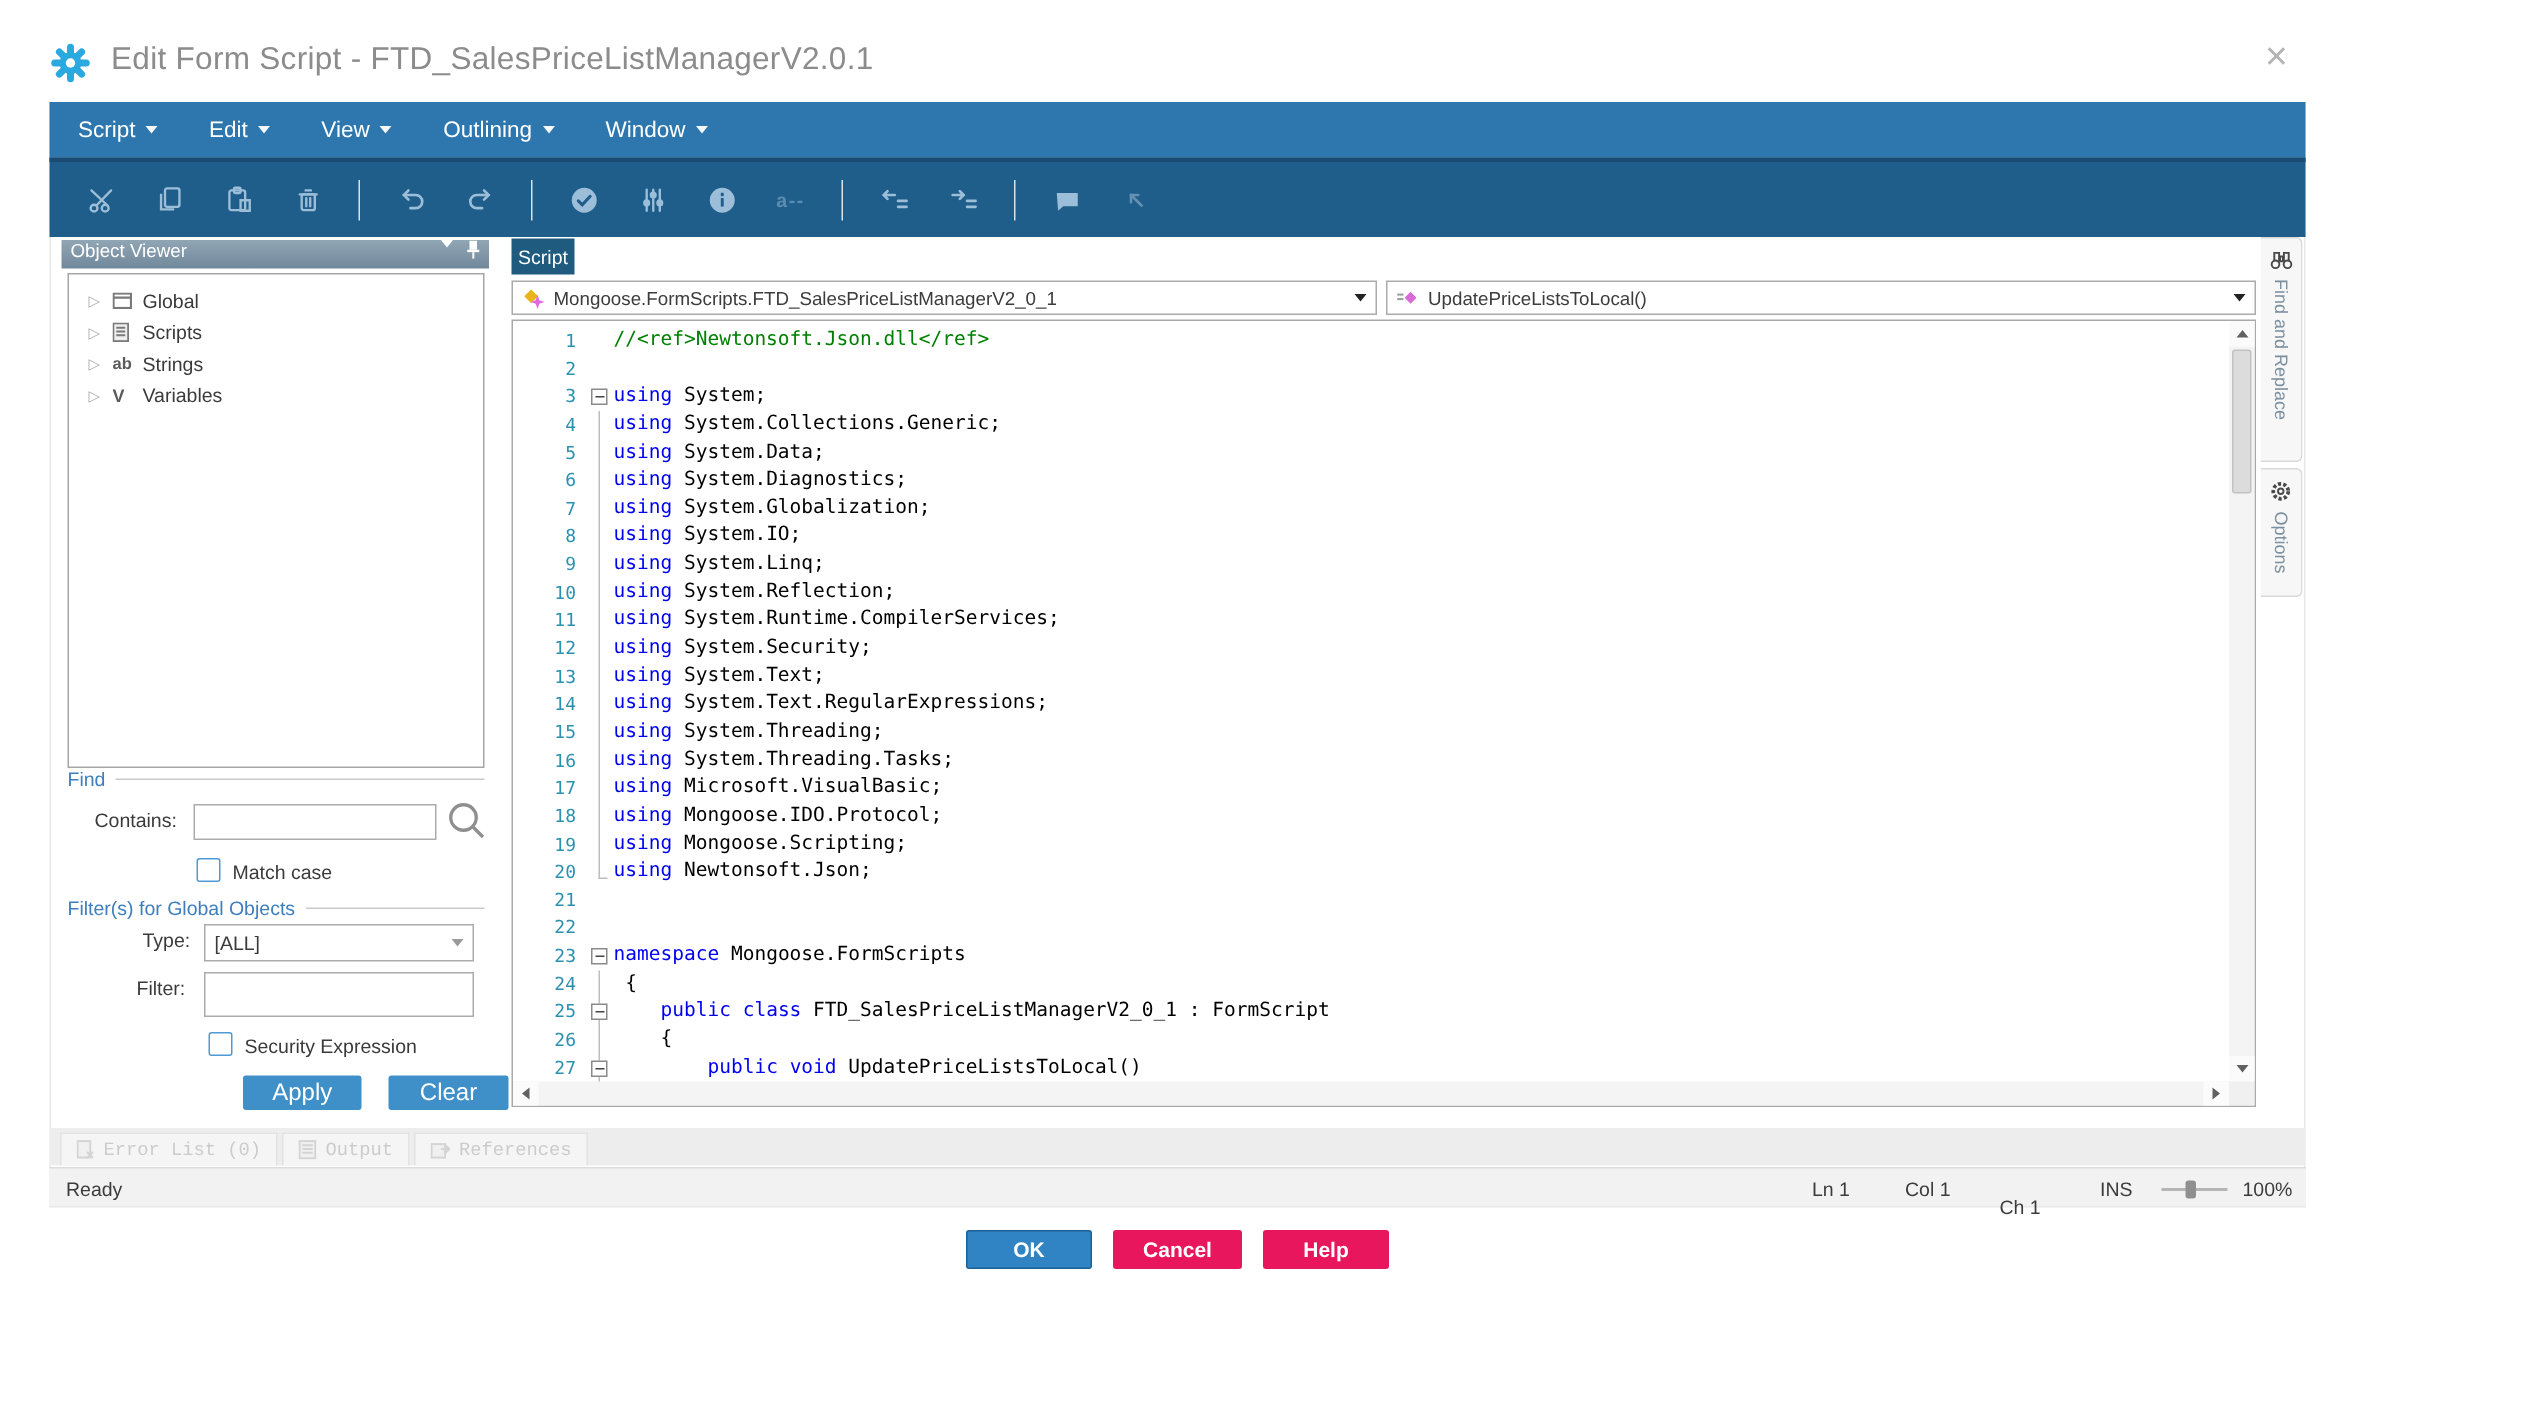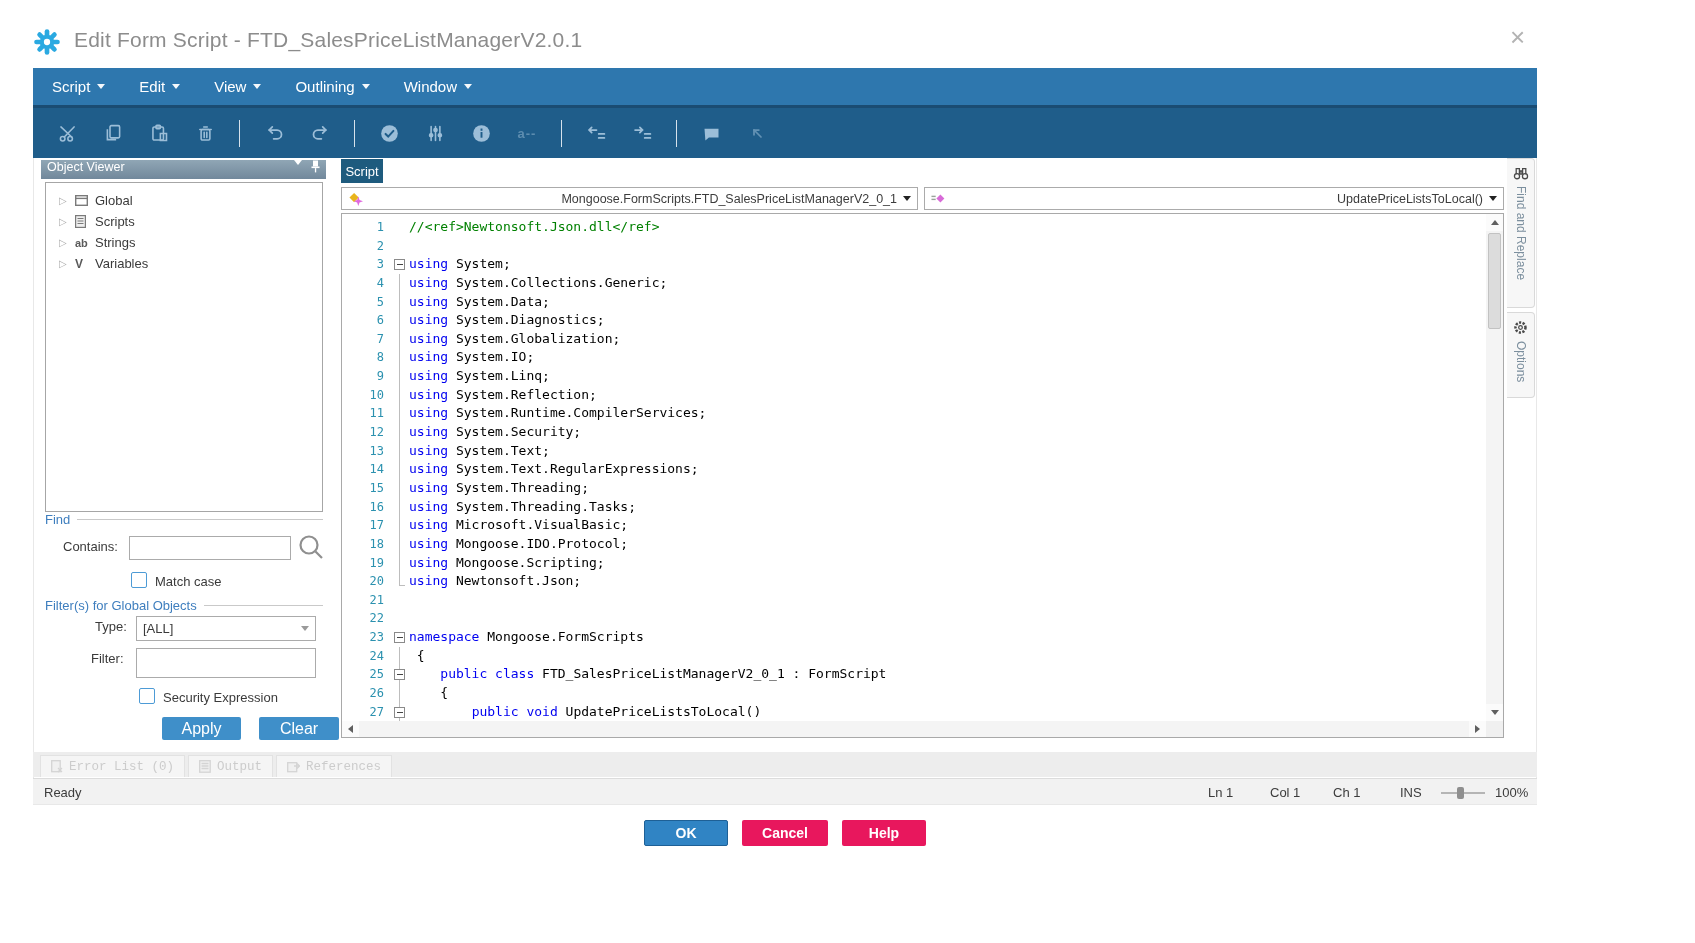--- a/index.html
+++ b/index.html
@@ -49,21 +49,21 @@
   .text-input { position:absolute; background:#fff; border:1px solid #ABABAB; font-size:13px; padding:0 5px; font-family:"Liberation Sans",sans-serif; }
   .chk { position:absolute; width:16px; height:16px; border:1.5px solid #4D9BD6; border-radius:2px; background:#fff; cursor:pointer; }
   .chk-label { position:absolute; font-size:13px; color:#3A3A3A; }
   .select-box { position:absolute; background:#fff; border:1px solid #ABABAB; font-size:13px; color:#3A3A3A; display:flex; align-items:center; padding:0 6px; cursor:pointer; }
   .select-box .spacer { flex:1; }
   .sel-caret { width:0;height:0;border-left:4px solid transparent;border-right:4px solid transparent;border-top:5px solid #9A9A9A; }
   .btn-blue { position:absolute; background:#3F8FC9; color:#ffffff; border:none; border-radius:2px; font-size:16px; text-align:center; cursor:pointer; font-family:"Liberation Sans",sans-serif;margin-left:24px; }
 
   
   .script-tab { position:absolute; left:307px; top:91px; width:42px; height:24px; background:#1E5B7E; color:#fff; font-size:13px; display:flex; align-items:center; justify-content:center; cursor:pointer; }
-  .combo { position:absolute; height:23px; background:#fff; border:1px solid #ABABAB; display:flex; align-items:center; padding:0 6px; gap:6px; cursor:pointer;text-align:right; }
+  .combo { position:absolute; height:23px; background:#fff; border:1px solid #ABABAB; display:flex; align-items:center; padding:0 6px; gap:6px; cursor:pointer; }
   .combo-text { flex:1; font-size:12.5px; color:#3C3C3C; white-space:nowrap; overflow:hidden; }
   .combo-caret { width:0;height:0;border-left:4px solid transparent;border-right:4px solid transparent;border-top:5px solid #222; }
 
   .code-box { position:absolute; left:307px; top:145px; width:1163px; height:525px; border:1px solid #A9A9A9; background:#fff; }
   .code-lines { position:absolute; left:0; top:0; right:17px; bottom:16px; overflow:hidden; padding-top:4px; }
   .code-line { display:flex; height:18.65px; line-height:18.65px; position:relative; z-index:1; }
   .ln { width:42px; text-align:right; color:#2B91AF; font-family:"DejaVu Sans Mono",monospace; font-size:12px; flex:none; }
   .fold { width:15px; margin-left:9px; flex:none; position:relative; }
   .fold.has-box::before { content:""; position:absolute; left:1px; top:4px; width:9px; height:9px; border:1px solid #8A8A8A; background:#fff; }
   .fold.has-box::after { content:""; position:absolute; left:3.5px; top:9px; width:6px; height:1px; background:#444; }
@@ -543,21 +543,21 @@
             <path d="M7 6h5M10 3.5 12.5 6 10 8.5"></path>
           </svg>
         <span class="blabel">References</span>
       </div>
     </div>
 
     <div class="statusbar">
       <div class="st-item" style="left:11px;">Ready</div>
       <div class="st-item" style="left:1175px;">Ln 1</div>
       <div class="st-item" style="left:1237px;">Col 1</div>
-      <div class="st-item" style="left:1300px;">Ch 1</div>
+      <div class="st-item" style="left:1300px;margin-top:12px;">Ch 1</div>
       <div class="st-item" style="left:1367px;">INS</div>
       <div class="zoom-track">
           <div class="zoom-thumb"></div>
         </div>
       <div class="st-item" style="left:1462px;">100%</div>
     </div>
   </div>
 
   <div class="dlg-row">
     <button class="dlg-btn dlg-ok">OK</button>

